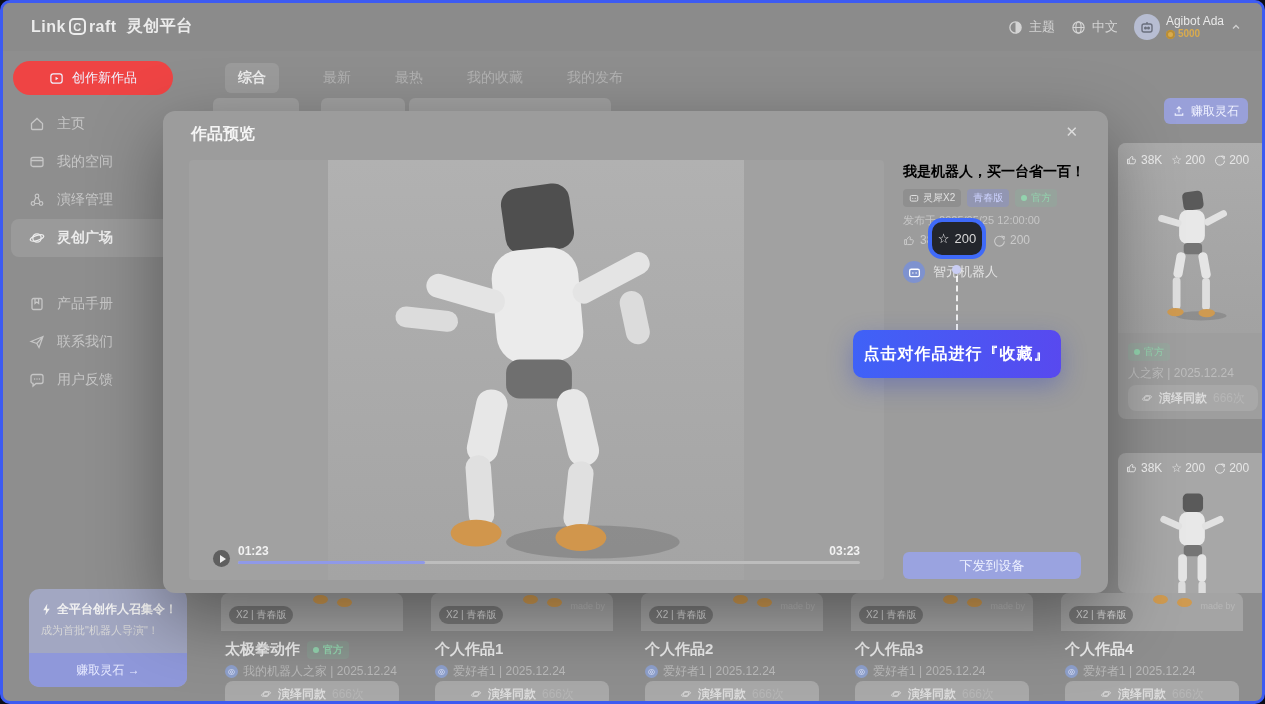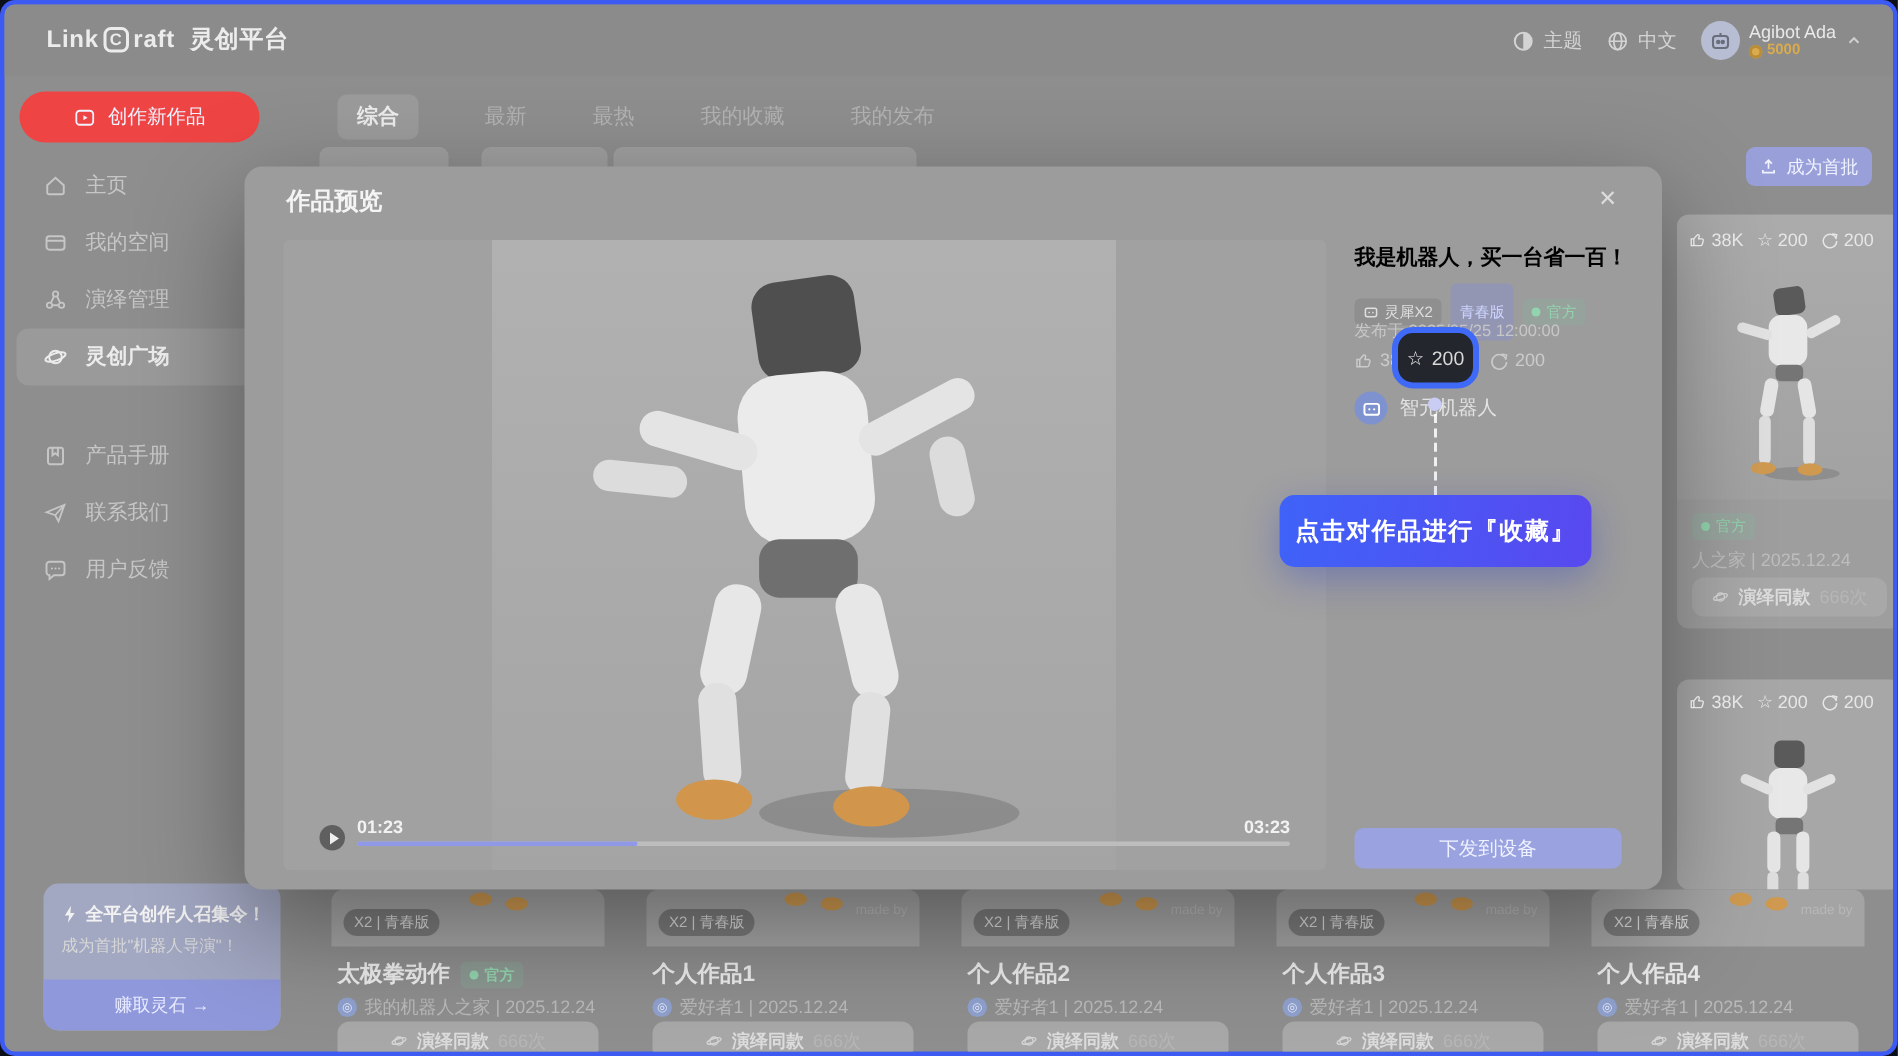--- a/index.html
+++ b/index.html
@@ -84,21 +84,21 @@
   .play-btn .tri { width:0; height:0; border-left:6px solid #efefef; border-top:4px solid transparent; border-bottom:4px solid transparent; margin-left:2px; }
   .t-cur { position:absolute; left:49px; bottom:22px; color:#f2f2f2; font-size:12px; font-weight:bold; }
   .t-tot { position:absolute; right:24px; bottom:22px; color:#f2f2f2; font-size:12px; font-weight:bold; }
   .rail { position:absolute; left:49px; right:24px; bottom:16px; height:3px; border-radius:2px; background:#bdbdbd; cursor:pointer; }
   .fill { height:3px; border-radius:2px; background:#8f99e8; }
 
   .info { position:absolute; left:740px; top:50px; width:180px; }
   .w-title { position:absolute; left:0; top:2px; width:185px; color:#000000; font-size:14px; font-weight:bold; white-space:nowrap; }
   .w-tags { position:absolute; left:0; top:28px; display:flex; gap:6px; align-items:center; }
   .tag-model { display:inline-flex; align-items:center; gap:4px; background:#8f8f8f; color:#e0e0e0; font-size:10px; border-radius:4px; padding:2px 6px; }
-  .tag-version { background:rgba(130,140,220,.35); color:#cdd3ff; font-size:10px; border-radius:4px; padding:12px 6px; }
+  .tag-version { background:rgba(130,140,220,.35); color:#cdd3ff; font-size:10px; border-radius:4px; padding:2px 6px; }
   .w-date { position:absolute; left:0; top:52px; color:#c6c6c6; font-size:11px; white-space:nowrap; }
   .w-likes { position:absolute; left:0; top:72px; display:flex; gap:4px; align-items:center; color:#cbcbcb; font-size:12px; cursor:pointer; }
   .w-shares { position:absolute; left:90px; top:72px; display:flex; gap:4px; align-items:center; color:#cbcbcb; font-size:12px; cursor:pointer; }
   .fav-ring { position:absolute; left:25px; top:57px; width:58px; height:41px; border-radius:14px; border:4px solid #3f6af8;
     background:#23262c; display:flex; align-items:center; justify-content:center; gap:5px; cursor:pointer; z-index:5; }
   .fav-ring .star { color:#f0f0f0; font-size:13px; }
   .fav-ring .num { color:#d8d8d8; font-size:13px; }
   .w-author { position:absolute; left:0; top:100px; display:flex; gap:8px; align-items:center; }
   .w-avatar { width:22px; height:22px; border-radius:50%; background:#7e92cf; display:flex; align-items:center; justify-content:center; }
   .w-aname { color:#e3e3e3; font-size:13px; }
@@ -271,21 +271,21 @@
   <div class="filter-sliver" style="left:210px;width:86px;"></div>
   <div class="filter-sliver" style="left:318px;width:84px;"></div>
   <div class="filter-sliver" style="left:406px;width:202px;"></div>
   <div class="publish-btn">
     <span>
         <svg width="12" height="12" viewBox="0 0 16 16" fill="none" stroke="#f0f2ff" stroke-width="1.5">
           <path d="M8 10V3M5 5.5L8 2.5l3 3"></path>
           <path d="M3 11v2.5h10V11"></path>
         </svg>
       </span>
-    <span>成为首批</span>
+    <span>赚取灵石</span>
   </div>
 
   <div class="rcard" style="top:140px;height:276px;">
     <div class="rcard-img" style="height:190px;">
       <div class="stats-row">
         <span class="stat">
             <svg width="12" height="12" viewBox="0 0 16 16" fill="none" stroke="#e6e6e6" stroke-width="1.2">
               <path d="M2 7h2.3v6H2zM4.3 12.4l1.2.6h4.8c.7 0 1.3-.5 1.5-1.2l.9-3.2c.2-.8-.4-1.6-1.3-1.6H8.6l.5-2.5c.1-.7-.4-1.3-1.1-1.3-.4 0-.7.2-.9.5L4.3 7"></path>
             </svg>
             <span>38K</span>

